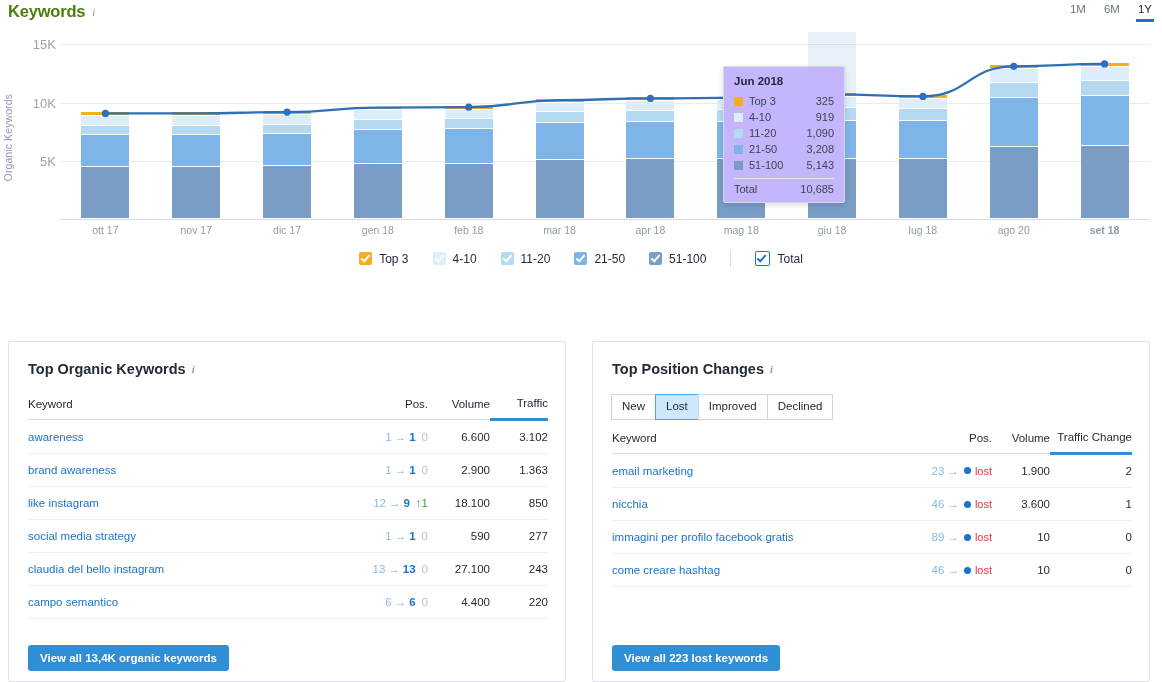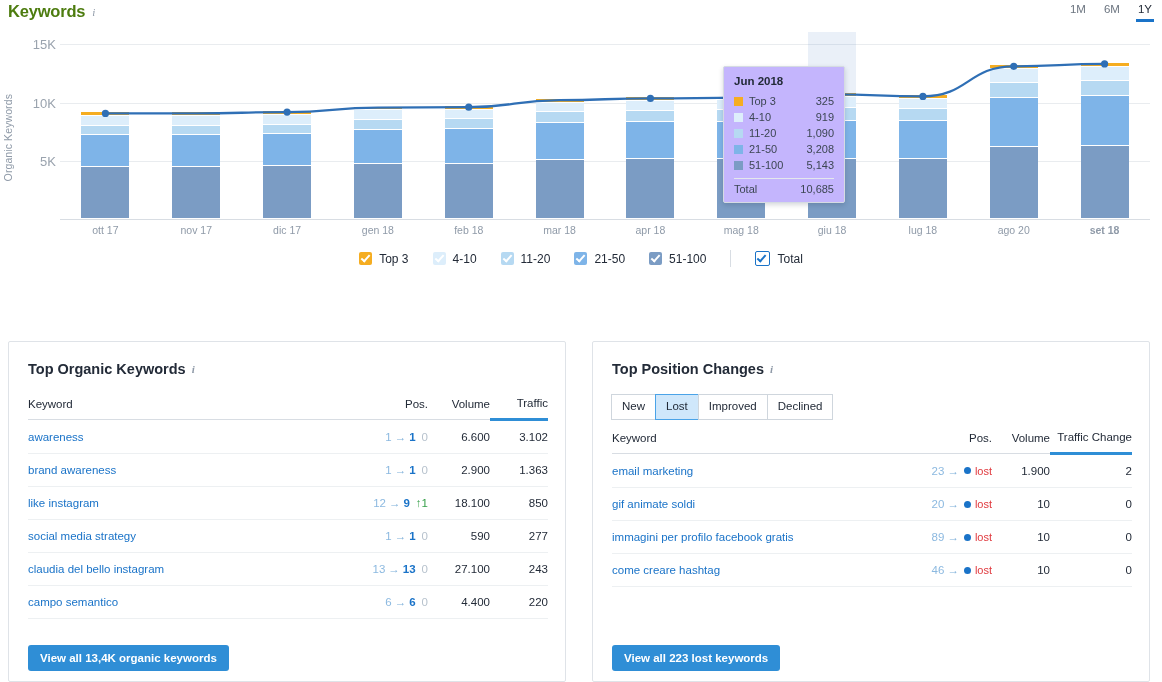--- a/index.html
+++ b/index.html
@@ -402,24 +402,24 @@
           <th class="">Volume</th>
           <th class=" sorted">Traffic Change</th>
         </tr>
         <tr>
           <td class="lft"><a class="kw-link">email marketing</a></td>
           <td><span class="pos-from">23</span><span class="pos-arrow">→</span><span class="lost-dot"></span><span class="lost-txt">lost</span></td>
           <td>1.900</td>
           <td class="">2</td>
         </tr>
         <tr>
-          <td class="lft"><a class="kw-link">gif animate soldi</a></td>
-          <td><span class="pos-from">20</span><span class="pos-arrow">→</span><span class="lost-dot"></span><span class="lost-txt">lost</span></td>
-          <td>10</td>
-          <td class="">0</td>
+          <td class="lft"><a class="kw-link">nicchia</a></td>
+          <td><span class="pos-from">46</span><span class="pos-arrow">→</span><span class="lost-dot"></span><span class="lost-txt">lost</span></td>
+          <td>3.600</td>
+          <td class="muted-num">1</td>
         </tr>
         <tr>
           <td class="lft"><a class="kw-link">immagini per profilo facebook gratis</a></td>
           <td><span class="pos-from">89</span><span class="pos-arrow">→</span><span class="lost-dot"></span><span class="lost-txt">lost</span></td>
           <td>10</td>
           <td class="">0</td>
         </tr>
         <tr>
           <td class="lft"><a class="kw-link">come creare hashtag</a></td>
           <td><span class="pos-from">46</span><span class="pos-arrow">→</span><span class="lost-dot"></span><span class="lost-txt">lost</span></td>

